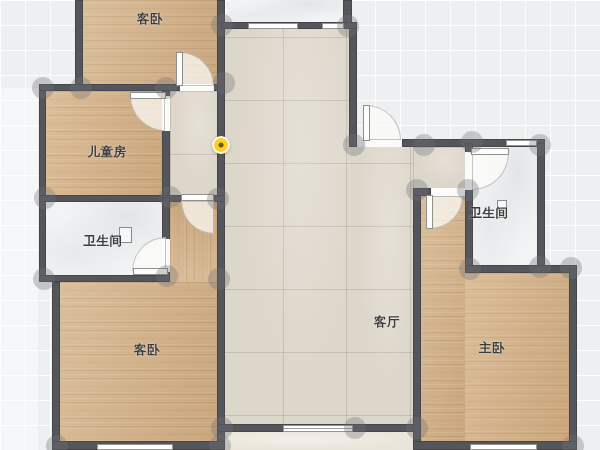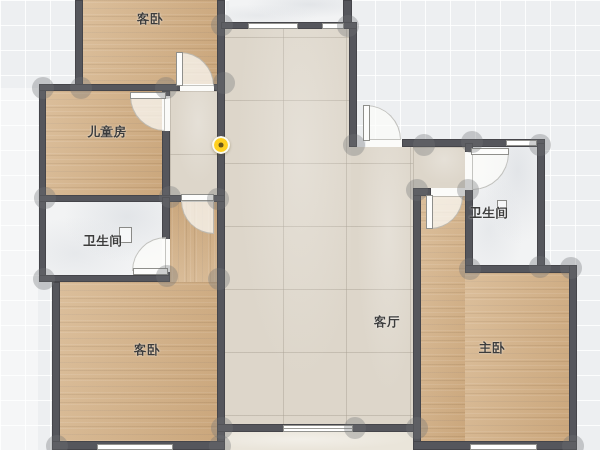--- a/index.html
+++ b/index.html
@@ -152,19 +152,19 @@
   <div class="abs handle" style="left:468px;top:190px;"></div>
   <div class="abs handle" style="left:417px;top:190px;"></div>
   <div class="abs handle" style="left:470px;top:269px;"></div>
   <div class="abs handle" style="left:540px;top:267px;"></div>
   <div class="abs handle" style="left:571px;top:268px;"></div>
   <div class="abs handle" style="left:573px;top:446px;"></div>
 
   <div class="abs cam" style="left:221px;top:145px;"></div>
 
   <div class="abs room-label" style="left:150px;top:19px;">客卧</div>
-  <div class="abs room-label" style="left:107px;top:132px;">儿童房</div>
+  <div class="abs room-label" style="left:107px;top:152px;">儿童房</div>
   <div class="abs room-label" style="left:103px;top:241px;">卫生间</div>
   <div class="abs room-label" style="left:147px;top:350px;">客卧</div>
   <div class="abs room-label" style="left:387px;top:322px;">客厅</div>
   <div class="abs room-label" style="left:489px;top:213px;">卫生间</div>
   <div class="abs room-label" style="left:492px;top:348px;">主卧</div>
 </div>
 
 </body></html>

